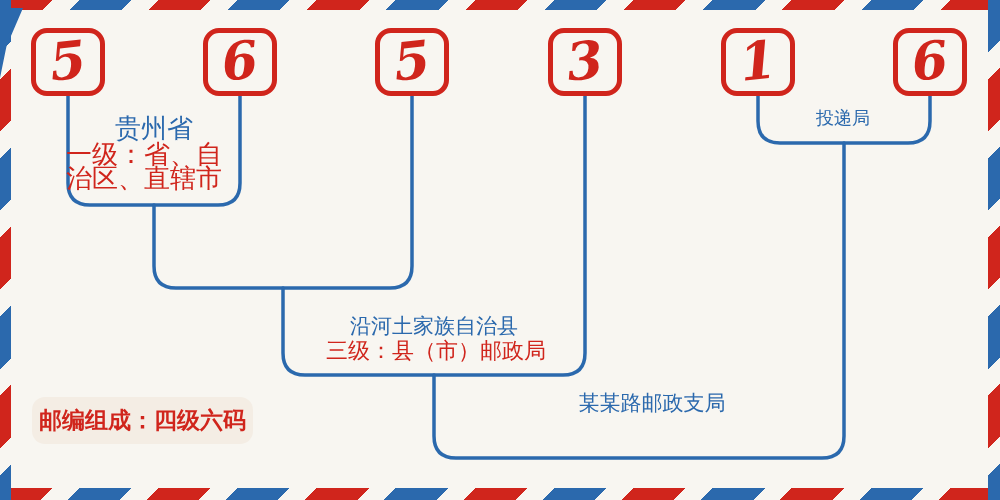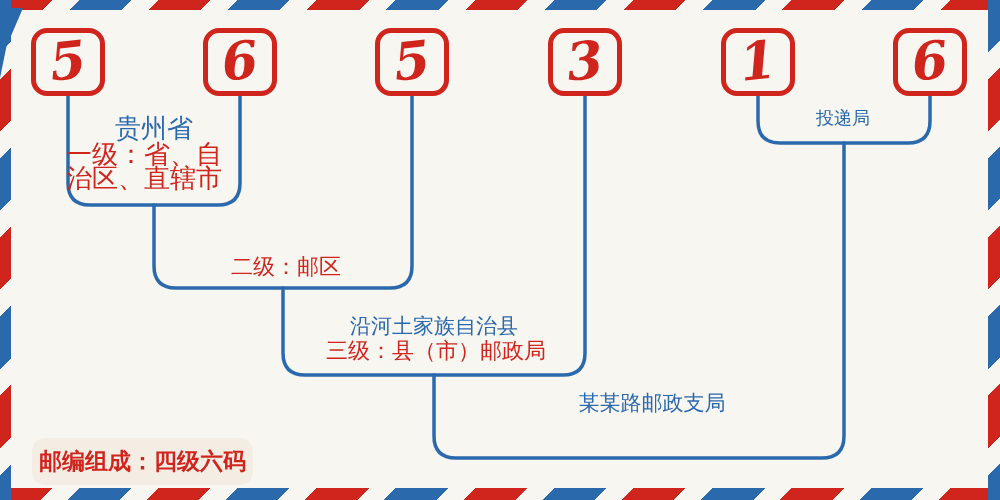--- a/index.html
+++ b/index.html
@@ -63,21 +63,21 @@
   .province-name{left:154px;top:111px;font-size:26px;}
   .level1-desc{left:144px;top:142px;font-size:26px;}
   .level2-desc{left:286px;top:252px;font-size:22px;}
   .county-name{left:434px;top:312px;font-size:21px;}
   .level3-desc{left:436px;top:336px;font-size:22px;}
   .branch-name{left:636px;top:389px;font-size:21px;margin-left:16px;}
   .level4-desc{left:639px;top:421px;font-size:22px;}
   .delivery-name{left:843px;top:106px;font-size:18px;}
   
   .note-box{
-    position:absolute;left:32px;top:438px;width:221px;height:47px;
+    position:absolute;left:32px;top:397px;width:221px;height:47px;
     background:#f4ede4;border-radius:13px;
     display:flex;align-items:center;justify-content:center;
   }
   .note-text{
     color:#d0251c;font-weight:bold;font-size:23px;white-space:nowrap;
   }
 </style>
 </head>
 <body>
 
@@ -113,21 +113,20 @@
     <span class="digit">1</span>
   </div>
   <div class="digit-box db6">
     <span class="digit">6</span>
   </div>
 
   <div class="lbl lbl-blue province-name">贵州省</div>
   <div class="lbl lbl-red lbl-pre level1-desc">一级：省、自
 治区、直辖市</div>
 
-  <div class="lbl lbl-red level2-desc">二级：邮区</div>
 
   <div class="lbl lbl-blue county-name">沿河土家族自治县</div>
   <div class="lbl lbl-red level3-desc">三级：县（市）邮政局</div>
 
   <div class="lbl lbl-blue branch-name">某某路邮政支局</div>
 
   <div class="lbl lbl-blue delivery-name">投递局</div>
 
   <div class="note-box">
     <span class="note-text">邮编组成：四级六码</span>

